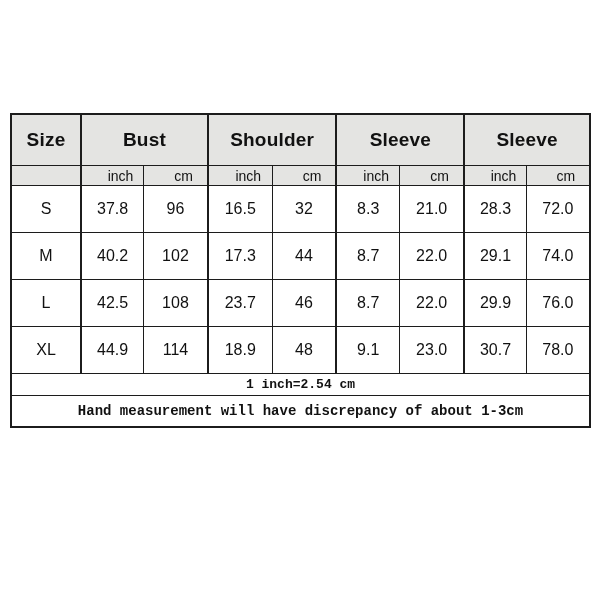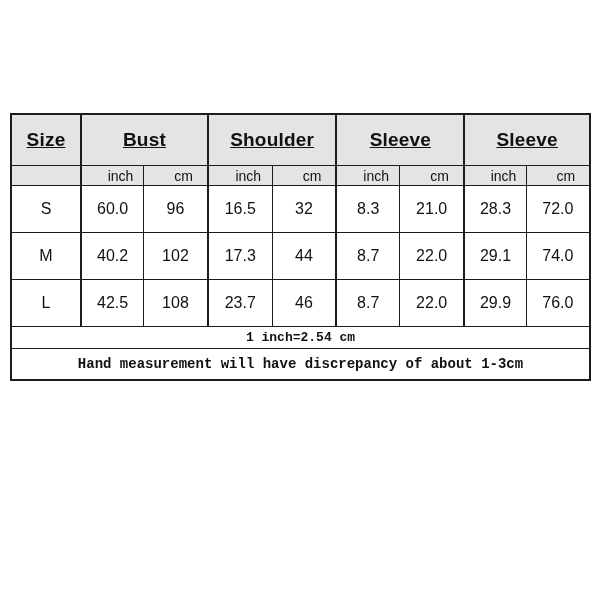--- a/index.html
+++ b/index.html
@@ -40,21 +40,20 @@
     white-space: nowrap;
   }
   
   .gb { border-left: 2px solid #1c1c1c !important; }
   tr.hdr th {
     height: 50px;
     background: #e4e4e2;
     font-size: 19px;
     font-weight: bold;
     letter-spacing: 0.2px;
-    text-decoration: underline;
   }
   tr.units td {
     height: 19px;
     background: #e4e4e2;
     font-size: 14px;
     font-weight: normal;
     padding-left: 16px;
   }
   tr.data td {
     height: 46px;
@@ -106,21 +105,21 @@
         <td class="gb">inch</td>
         <td>cm</td>
         <td class="gb">inch</td>
         <td>cm</td>
         <td class="gb">inch</td>
         <td>cm</td>
       </tr>
 
       <tr class="data">
         <td>S</td>
-        <td class="gb">60.0</td>
+        <td class="gb">37.8</td>
         <td>96</td>
         <td class="gb">16.5</td>
         <td>32</td>
         <td class="gb">8.3</td>
         <td>21.0</td>
         <td class="gb">28.3</td>
         <td>72.0</td>
       </tr>
 
       <tr class="data">
@@ -140,20 +139,31 @@
         <td class="gb">42.5</td>
         <td>108</td>
         <td class="gb">23.7</td>
         <td>46</td>
         <td class="gb">8.7</td>
         <td>22.0</td>
         <td class="gb">29.9</td>
         <td>76.0</td>
       </tr>
 
+      <tr class="data">
+        <td>XL</td>
+        <td class="gb">44.9</td>
+        <td>114</td>
+        <td class="gb">18.9</td>
+        <td>48</td>
+        <td class="gb">9.1</td>
+        <td>23.0</td>
+        <td class="gb">30.7</td>
+        <td>78.0</td>
+      </tr>
 
 
       <tr class="note note-1">
         <td colspan="9">1 inch=2.54 cm</td>
       </tr>
       <tr class="note note-2">
         <td colspan="9">Hand measurement will have discrepancy of about 1-3cm</td>
       </tr>
     </tbody>
       </table>

